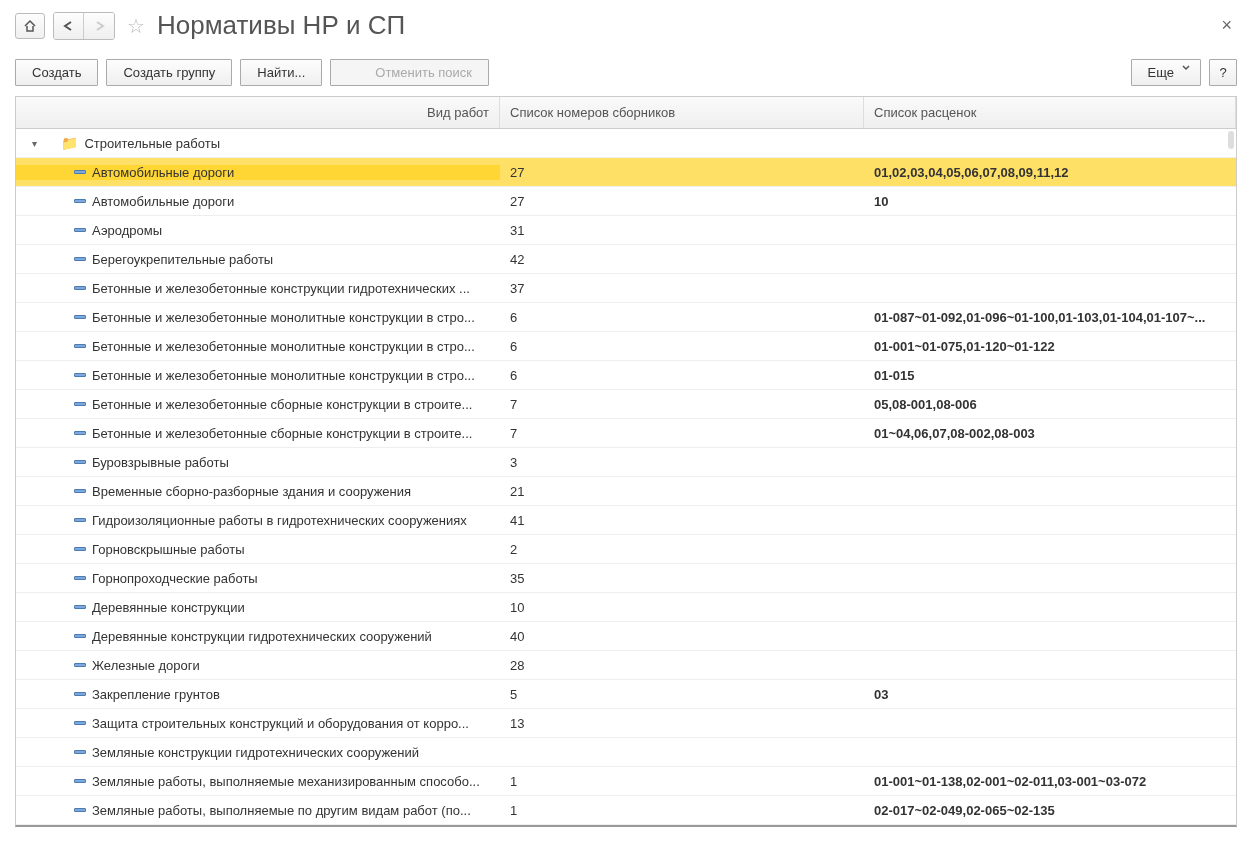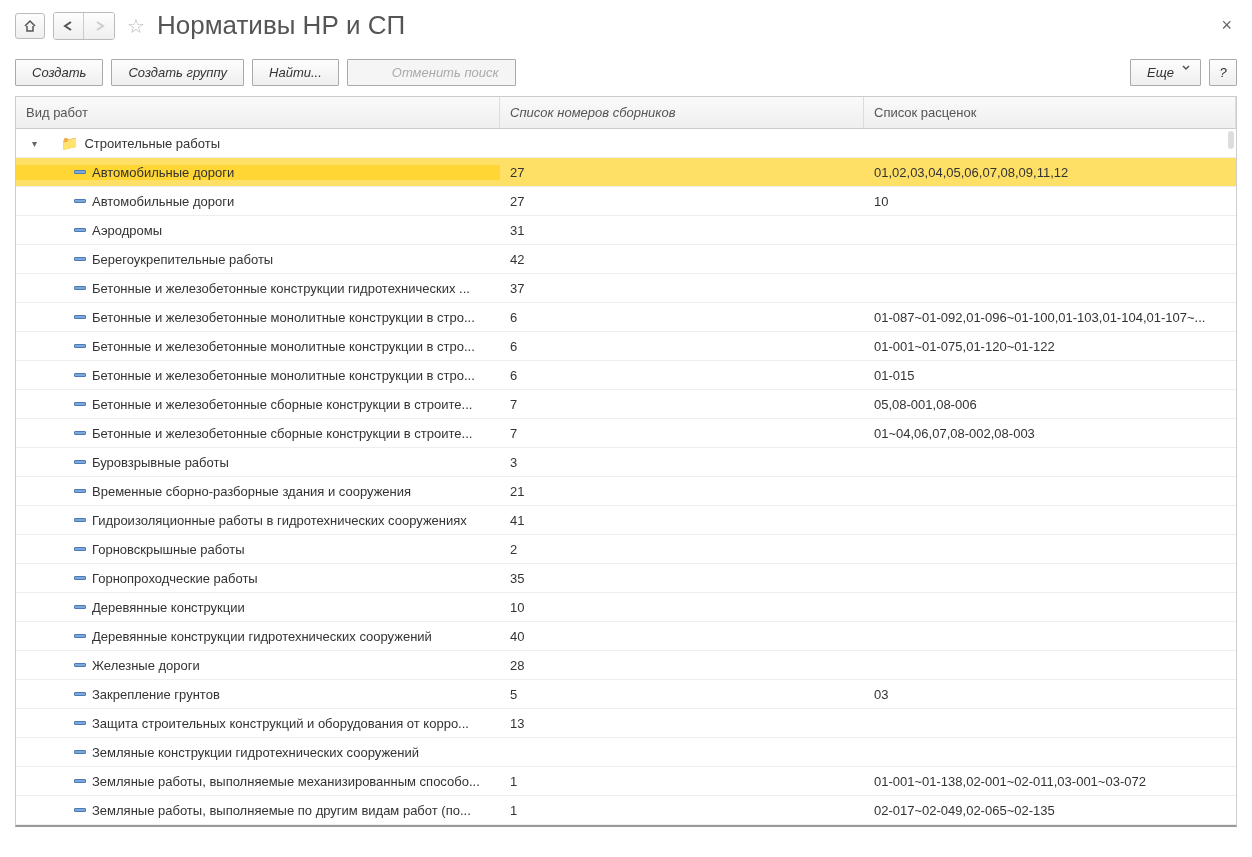--- a/index.html
+++ b/index.html
@@ -45,21 +45,20 @@
   margin-bottom: 10px;
 }
 .btn {
   padding: 5px 16px;
   border: 1px solid #aaa;
   border-radius: 1px;
   background: linear-gradient(#fdfdfd,#efefef);
   cursor: pointer;
   font-size: 13px;
   color: #333;
-  font-style: italic;
 }
 .btn.disabled { color: #aaa; cursor: default; background: #f5f5f5; padding-left: 44px;}
 .btn.more { display: inline-flex; align-items: flex-start; gap: 8px; padding: 5px 10px 5px 16px;}
 .toolbar-spacer { flex: 1; }
 .help-btn { width: 28px; padding: 5px 0; text-align: center; }
 .table-wrap {
   border: 1px solid #ccc;
   border-bottom: 2px solid #999;
   overflow: hidden;
 }
@@ -67,22 +66,22 @@
   display: flex;
   background: linear-gradient(#fafafa,#efefef);
   border-bottom: 1px solid #ccc;
 }
 .th {
   padding: 8px 10px;
   font-size: 13px;
   color: #555;
   border-right: 1px solid #ddd;
 }
-.col1 { width: 484px; }
-.col2 { width: 364px; font-style: italic; }
+.col1 { width: 484px; text-align: right; }
+.col2 { width: 364px; }
 .col3 { flex: 1; }
 .tbody { position: relative; }
 .scroll-indicator {
   position: absolute;
   right: 2px;
   top: 2px;
   width: 6px;
   height: 18px;
   background: #ddd;
   border-radius: 3px;
@@ -92,21 +91,21 @@
   border-bottom: 1px solid #eee;
   align-items: center;
   height: 29px;
 }
 .row.group-row { background: #fff; }
 .row.selected { background: #ffe066; }
 .row.selected .cell1 { background: #ffd633; }
 .row .cell { padding: 0 10px; font-size: 13px; overflow: hidden; white-space: nowrap; text-overflow: ellipsis;}
 .cell1 { width: 484px; display: flex; align-items: center; gap: 6px;}
 .cell2 { width: 364px; }
-.cell3 { flex: 1; }
+.cell3 { flex: 1; font-weight: bold; }
 .tree-toggle { color: #666; font-size: 10px; margin-left: 6px; cursor: pointer;}
 .folder-icon { color: #e6b84f; font-size: 14px; }
 .item-icon {
   display: inline-block;
   width: 12px;
   height: 4px;
   background: #7fa8d9;
   border: 1px solid #4a7bb5;
   border-radius: 1px;
   margin-left: 48px;

